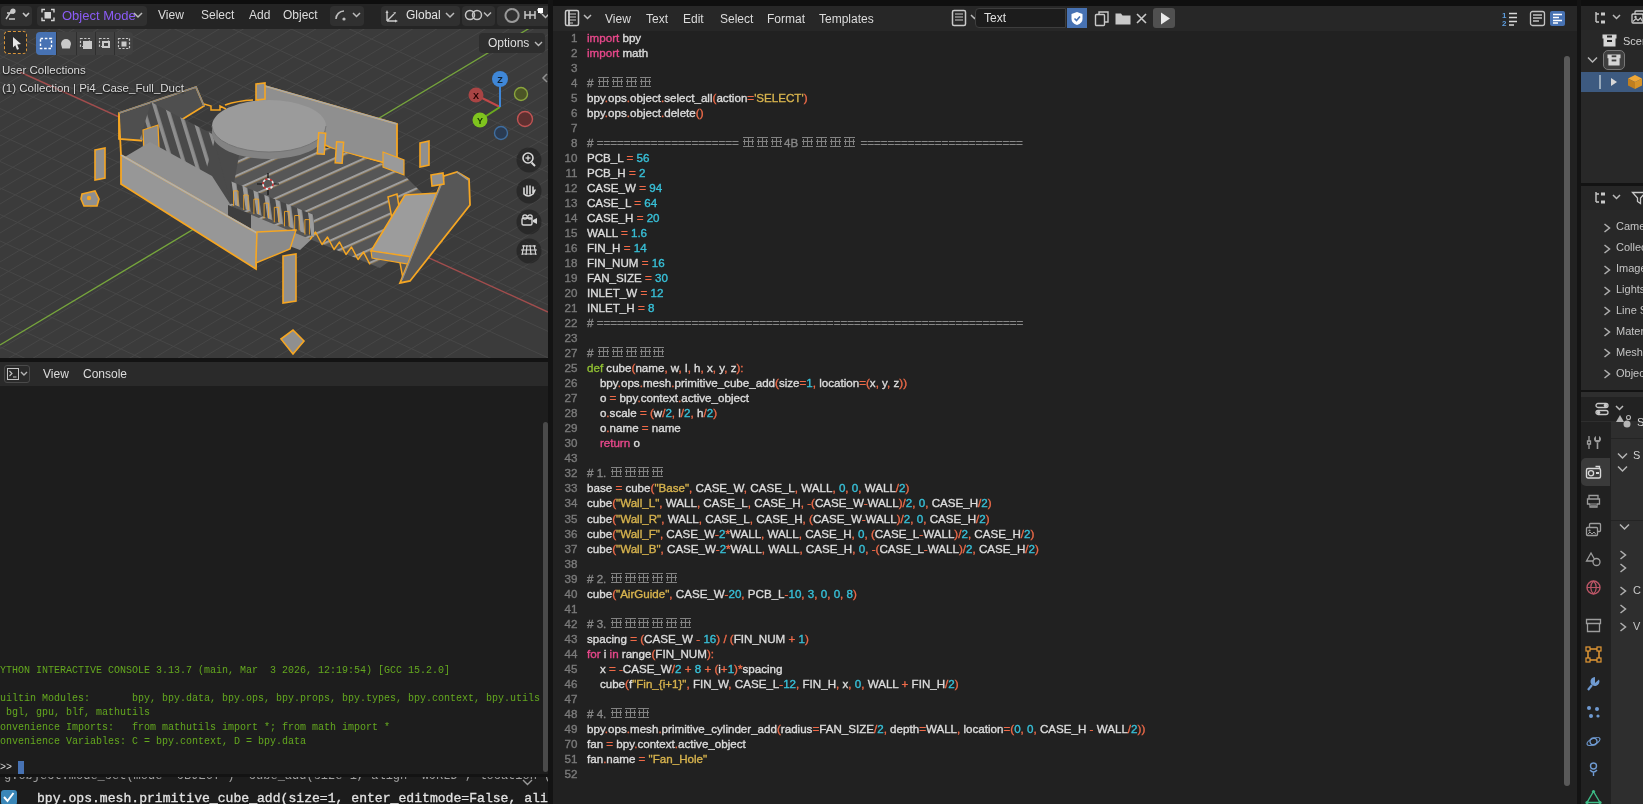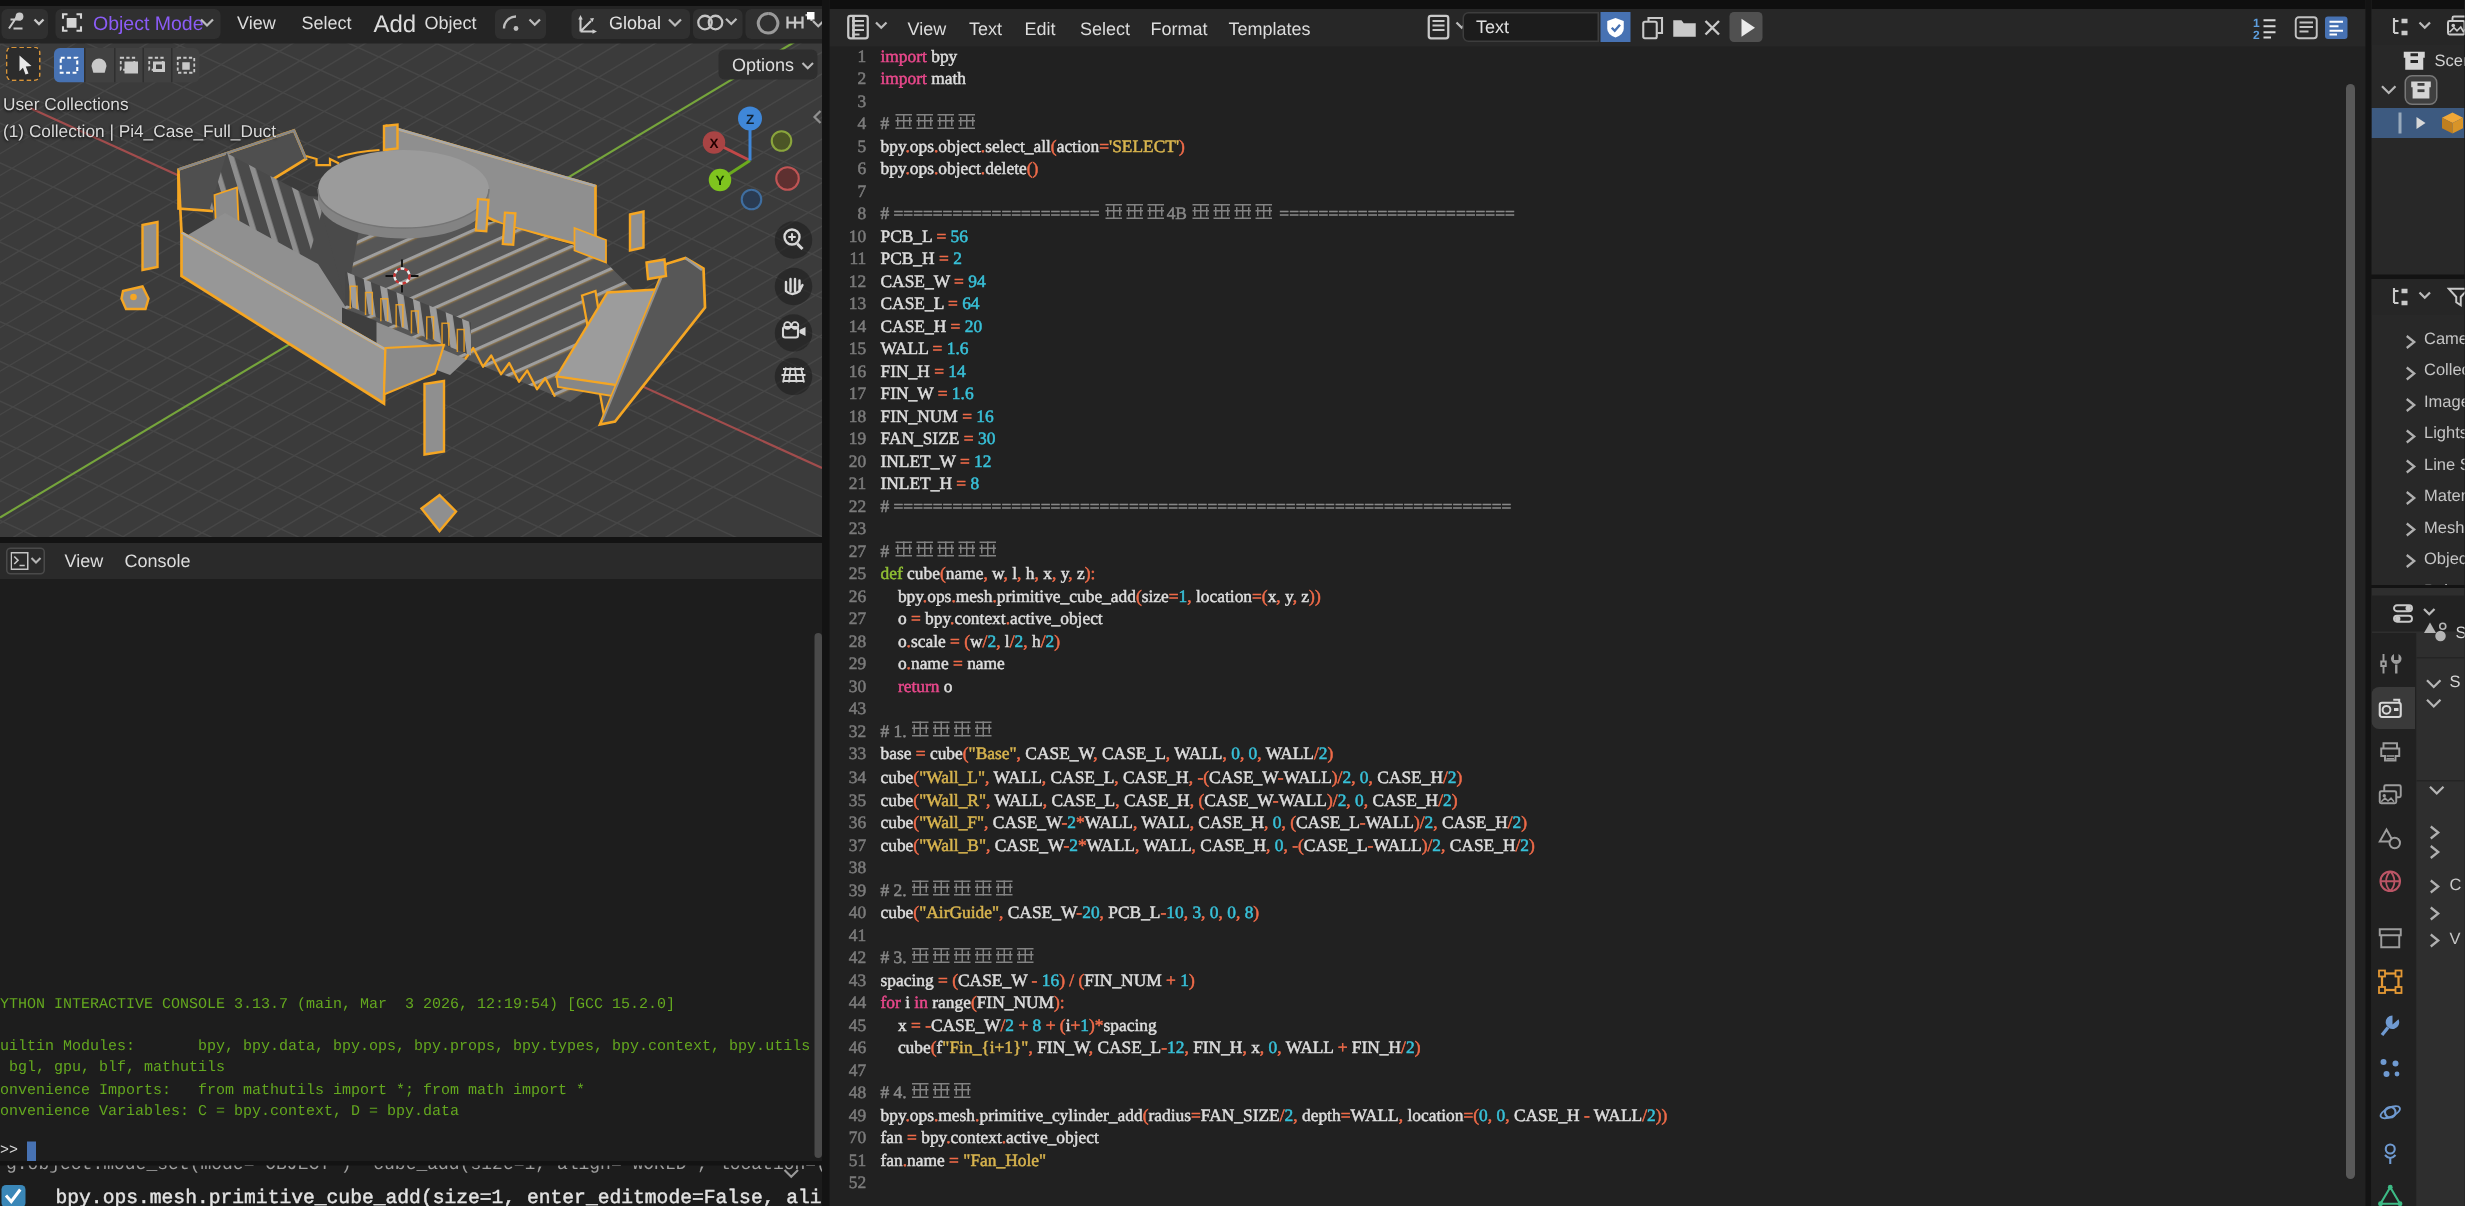--- a/index.html
+++ b/index.html
@@ -1,21 +1,21 @@
 <!DOCTYPE html>
 <html><head><meta charset="utf-8"><style>
 *{margin:0;padding:0;box-sizing:border-box}
 html,body{width:1643px;height:804px;overflow:hidden;background:#131313;font-family:"Liberation Sans",sans-serif}
 .area{position:absolute;overflow:hidden}
 .hdr{position:absolute;left:0;right:0;top:0;height:25px;background:#272727;display:flex;align-items:center;white-space:nowrap}
 
 #ted{left:553px;top:0;width:1024px;height:804px;background:#212121}
 #ted .hdr{top:6px}
 #tedbody{position:absolute;left:0;top:30px;width:100%;}
-.row{height:15.03px;white-space:pre;font-family:Liberation Serif, serif;font-size:11.6px;line-height:15.03px;-webkit-text-stroke:0.35px currentColor}
+.row{height:15.03px;white-space:pre;font-family:Liberation Sans, sans-serif;font-size:11.6px;line-height:15.03px;-webkit-text-stroke:0.35px currentColor}
 .ln{display:inline-block;width:24.5px;text-align:right;color:#7b7b7b}
 .cd{padding-left:9.5px;color:#dcdcdc}
 .row .c{color:#888888}
 .row .k{color:#e8488b}
 .row .d{color:#8fbe33}
 .row .n{color:#38c0d8}
 .row .s{color:#d8b44e}
 .row .o{color:#ef6b49}
 .cj{display:inline-block;width:13.96px;height:11px;position:relative;top:1px;
  background:
@@ -221,21 +221,21 @@
 <svg style="position:absolute;left:40px;top:8px" width="16" height="14" viewBox="0 0 16 14">
  <path d="M2,4.5 v-3 h3 M11,1.5 h3 v3 M14,9.5 v3 h-3 M5,12.5 h-3 v-3" fill="none" stroke="#d5d5d5" stroke-width="1.4"></path>
  <rect x="4.5" y="4" width="6.5" height="6.5" fill="#d5d5d5"></rect>
 </svg>
 <span style="position:absolute;left:62px;top:8px;font-size:13px;color:#8b5cf6">Object Mode</span>
 <svg style="position:absolute;left:133px;top:12px" width="10" height="7">
         <path d="M1,1 l4,4 4,-4" stroke="#bbb" stroke-width="1.5" fill="none"></path>
       </svg>
 <span style="position:absolute;left:158px;top:8px;font-size:12px;color:#dcdcdc">View</span>
 <span style="position:absolute;left:201px;top:8px;font-size:12px;color:#dcdcdc">Select</span>
-<span style="position:absolute;left:249px;top:8px;font-size:16px;color:#dcdcdc">Add</span>
+<span style="position:absolute;left:249px;top:8px;font-size:12px;color:#dcdcdc">Add</span>
 <span style="position:absolute;left:283px;top:8px;font-size:12px;color:#dcdcdc">Object</span>
 <svg style="position:absolute;left:333px;top:8px" width="30" height="15" viewBox="0 0 30 15">
  <path d="M3,11 a8,8 0 0 1 8,-8" stroke="#bdbdbd" stroke-width="1.6" fill="none"></path>
  <circle cx="11" cy="11" r="1.6" fill="#bdbdbd"></circle>
  <path d="M20,5 l3.5,3.5 3.5,-3.5" stroke="#bbb" stroke-width="1.5" fill="none"></path>
 </svg>
 <svg style="position:absolute;left:385px;top:8px" width="15" height="15" viewBox="0 0 15 15">
  <path d="M2,13 L2,4 M2,13 L11,13 M2,13 L9,6" stroke="#cbcbcb" stroke-width="1.4" fill="none"></path>
  <path d="M2,2 l-1.5,3 h3 Z M13,13 l-3,-1.5 v3 Z M11,4 l-2.8,0.4 1.8,2.2 Z" fill="#cbcbcb"></path>
 </svg>
@@ -381,21 +381,20 @@
 <div class="row"><span class="ln">6</span><span class="cd">bpy<span class="o">.</span>ops<span class="o">.</span>object<span class="o">.</span>delete<span class="o">(</span><span class="o">)</span></span></div>
 <div class="row"><span class="ln">7</span><span class="cd"></span></div>
 <div class="row"><span class="ln">8</span><span class="cd"><span class="c"># ===================== <i class="cj"></i><i class="cj"></i><i class="cj"></i>4B <i class="cj"></i><i class="cj"></i><i class="cj"></i><i class="cj"></i> ========================</span></span></div>
 <div class="row"><span class="ln">10</span><span class="cd">PCB_L <span class="o">=</span> <span class="n">56</span></span></div>
 <div class="row"><span class="ln">11</span><span class="cd">PCB_H <span class="o">=</span> <span class="n">2</span></span></div>
 <div class="row"><span class="ln">12</span><span class="cd">CASE_W <span class="o">=</span> <span class="n">94</span></span></div>
 <div class="row"><span class="ln">13</span><span class="cd">CASE_L <span class="o">=</span> <span class="n">64</span></span></div>
 <div class="row"><span class="ln">14</span><span class="cd">CASE_H <span class="o">=</span> <span class="n">20</span></span></div>
 <div class="row"><span class="ln">15</span><span class="cd">WALL <span class="o">=</span> <span class="n">1.6</span></span></div>
 <div class="row"><span class="ln">16</span><span class="cd">FIN_H <span class="o">=</span> <span class="n">14</span></span></div>
-<div class="row"><span class="ln">17</span><span class="cd">FIN_W <span class="o">=</span> <span class="n">1.6</span></span></div>
 <div class="row"><span class="ln">18</span><span class="cd">FIN_NUM <span class="o">=</span> <span class="n">16</span></span></div>
 <div class="row"><span class="ln">19</span><span class="cd">FAN_SIZE <span class="o">=</span> <span class="n">30</span></span></div>
 <div class="row"><span class="ln">20</span><span class="cd">INLET_W <span class="o">=</span> <span class="n">12</span></span></div>
 <div class="row"><span class="ln">21</span><span class="cd">INLET_H <span class="o">=</span> <span class="n">8</span></span></div>
 <div class="row"><span class="ln">22</span><span class="cd"><span class="c"># ===============================================================</span></span></div>
 <div class="row"><span class="ln">23</span><span class="cd"></span></div>
 <div class="row"><span class="ln">27</span><span class="cd"><span class="c"># <i class="cj"></i><i class="cj"></i><i class="cj"></i><i class="cj"></i><i class="cj"></i></span></span></div>
 <div class="row"><span class="ln">25</span><span class="cd"><span class="d">def</span> cube<span class="o">(</span>name<span class="o">,</span> w<span class="o">,</span> l<span class="o">,</span> h<span class="o">,</span> x<span class="o">,</span> y<span class="o">,</span> z<span class="o">)</span><span class="o">:</span></span></div>
 <div class="row"><span class="ln">26</span><span class="cd">    bpy<span class="o">.</span>ops<span class="o">.</span>mesh<span class="o">.</span>primitive_cube_add<span class="o">(</span>size<span class="o">=</span><span class="n">1</span><span class="o">,</span> location<span class="o">=</span><span class="o">(</span>x<span class="o">,</span> y<span class="o">,</span> z<span class="o">)</span><span class="o">)</span></span></div>
 <div class="row"><span class="ln">27</span><span class="cd">    o <span class="o">=</span> bpy<span class="o">.</span>context<span class="o">.</span>active_object</span></div>

